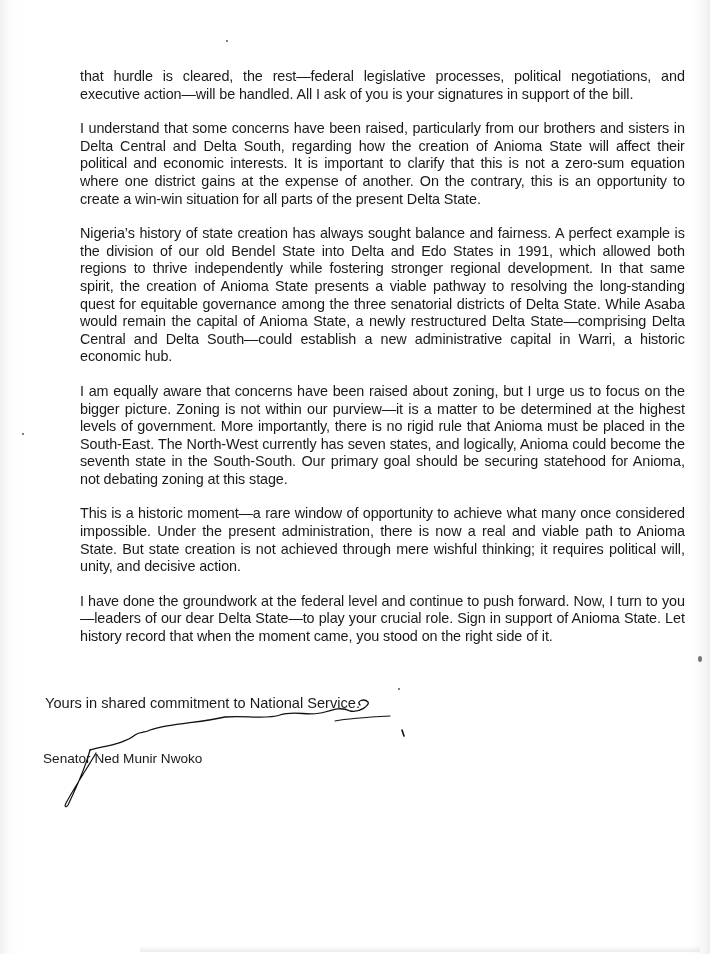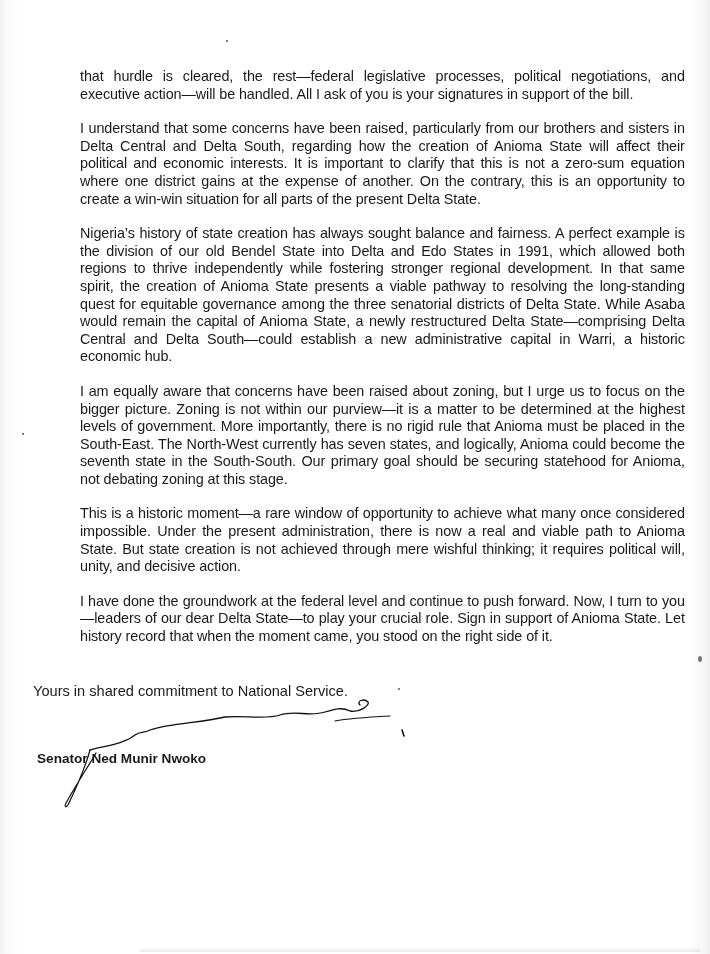--- a/index.html
+++ b/index.html
@@ -29,31 +29,31 @@
       text-align: justify;
       margin: 0 0 17px 0;
       letter-spacing: -0.1px;
       transform: scaleX(0.985);
       transform-origin: left top;
     }
     .para.p1 { margin-bottom: 17px; }
     .closing {
       font-size: 14.6px;
       line-height: 17.6px;
-      margin: 0;
+      margin: 12px;
       position: absolute;
       left: 33px;
       top: 683px;
     }
     .sig-name {
       position: absolute;
-      left: 37px;
+      left: 43px;
       top: 751px;
       font-size: 13.6px;
-      font-weight: bold;
+      font-weight: normal;
       margin: 0;
     }
     .signature {
       position: absolute;
       left: 50px;
       top: 695px;
       width: 370px;
       height: 120px;
     }
     .speck {

